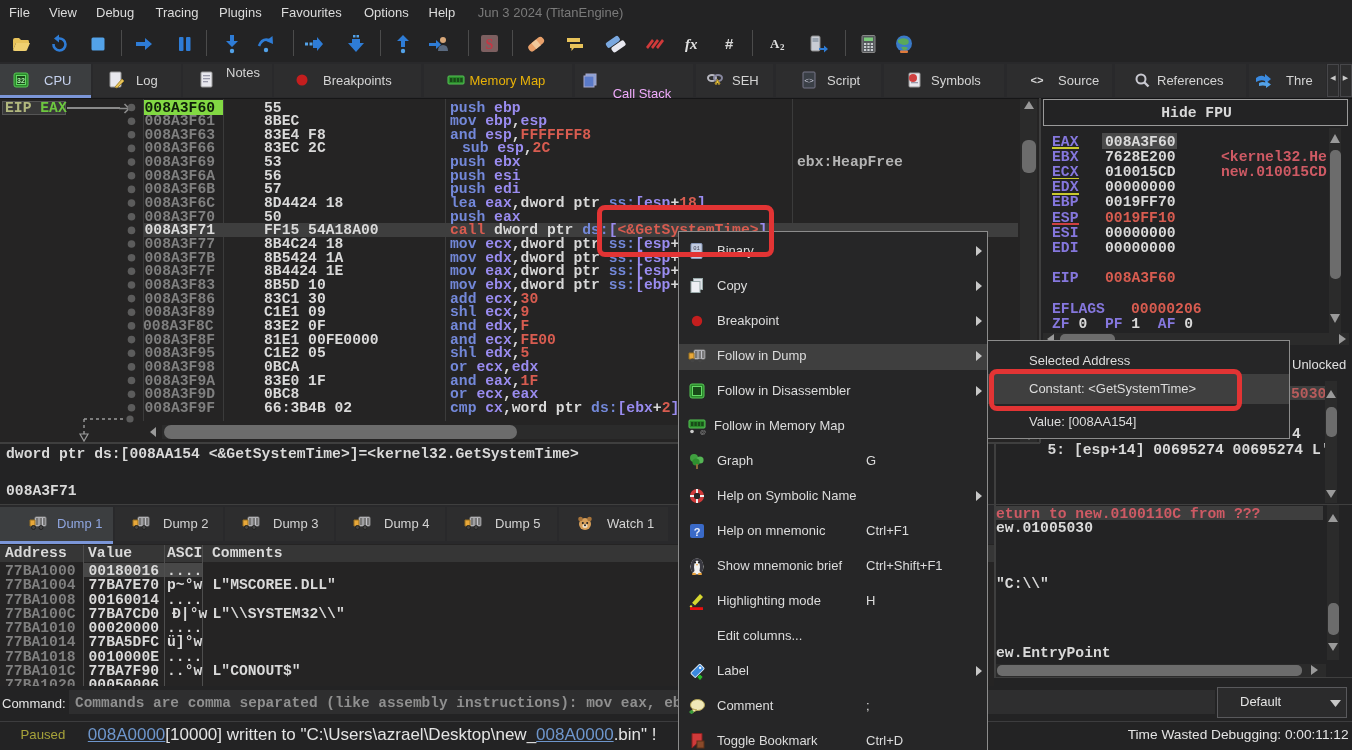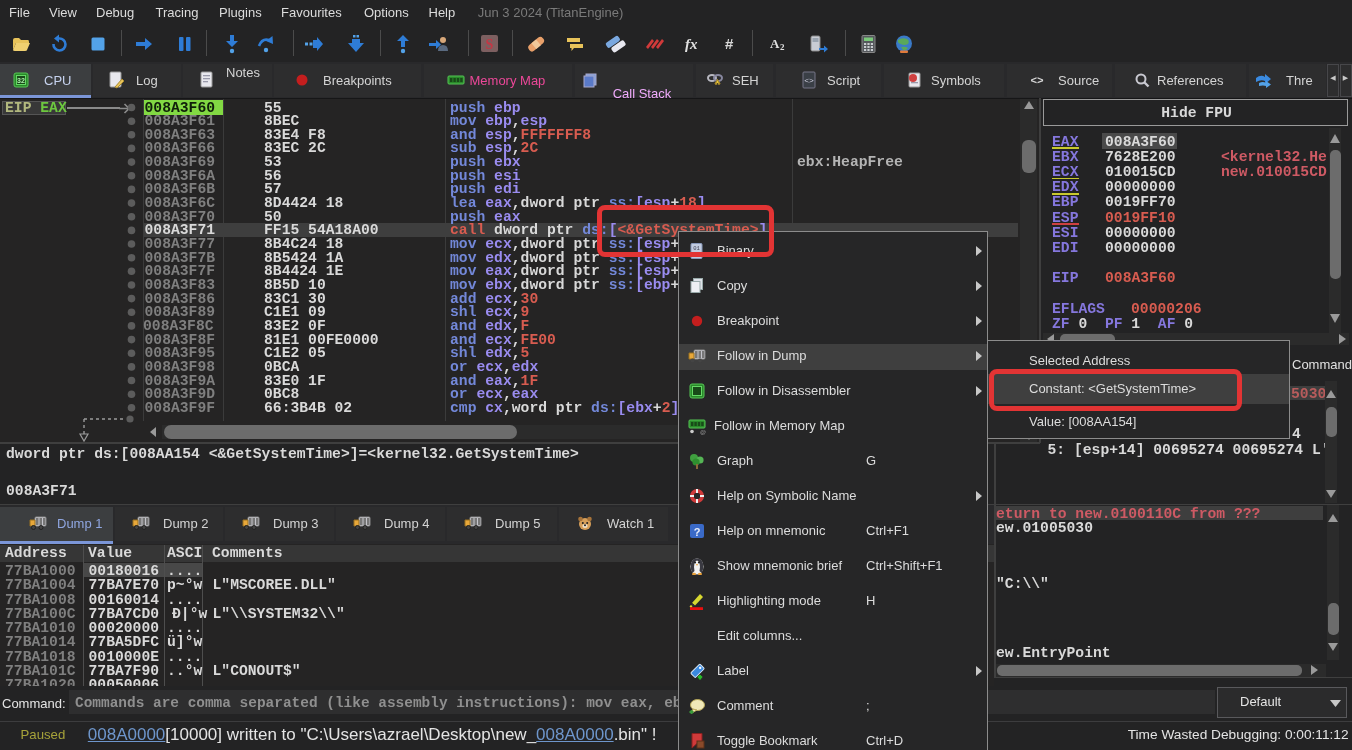--- a/index.html
+++ b/index.html
@@ -167,21 +167,21 @@
 <div style="position:absolute;left:424px;top:64px;width:148px;height:33px;background:#2d2d2e;"></div>
 <svg style="left:447px;top:71px" width="18" height="18" viewBox="0 0 18 18">
     <rect x="1" y="5" width="16" height="8" rx="1" fill="#2a8a2a" stroke="#55c555"></rect>
     <g fill="#184a18">
       <rect x="3" y="7" width="2.4" height="4"></rect>
       <rect x="6.4" y="7" width="2.4" height="4"></rect>
       <rect x="9.8" y="7" width="2.4" height="4"></rect>
       <rect x="13.2" y="7" width="2.4" height="4"></rect>
     </g>
   </svg>
-<div class="sans" style="left:469.5px;top:73px;color:#ec4899">Memory Map</div>
+<div class="sans" style="left:469.5px;top:73px;color:#eab308">Memory Map</div>
 <div style="position:absolute;left:575px;top:64px;width:118px;height:33px;background:#2d2d2e;"></div>
 <svg style="left:581px;top:71px" width="18" height="18" viewBox="0 0 18 18">
     <rect x="5" y="3" width="10" height="11" fill="#7a9ad8" stroke="#aac"></rect>
     <rect x="3" y="5" width="10" height="11" fill="#5a7ac8" stroke="#aac"></rect>
   </svg>
 <div class="sans" style="left:612.7px;top:86px;color:#f0abfc">Call Stack</div>
 <div style="position:absolute;left:696px;top:64px;width:77px;height:33px;background:#2d2d2e;"></div>
 <svg style="left:706px;top:71px" width="18" height="18" viewBox="0 0 18 18">
     <ellipse cx="6" cy="7" rx="4" ry="3" fill="none" stroke="#b8b8c0" stroke-width="2"></ellipse>
     <ellipse cx="12" cy="7" rx="4" ry="3" fill="none" stroke="#8888a0" stroke-width="2"></ellipse>
@@ -273,21 +273,21 @@
 <div class="m " style="left:264px;top:100.5px;"><span class="w">55</span></div>
 <div class="m " style="left:450px;top:100.5px;"><span class="b">push</span><span class="w"> </span><span class="p">ebp</span></div>
 <div class="m " style="left:144.5px;top:114.2px;"><span class="g" style="">008A3F61</span></div>
 <div class="m " style="left:264px;top:114.2px;"><span class="w">8BEC</span></div>
 <div class="m " style="left:450px;top:114.2px;"><span class="b">mov</span><span class="w"> </span><span class="p">ebp</span><span class="w">,</span><span class="p">esp</span></div>
 <div class="m " style="left:144.5px;top:127.8px;"><span class="g" style="">008A3F63</span></div>
 <div class="m " style="left:264px;top:127.8px;"><span class="w">83E4 F8</span></div>
 <div class="m " style="left:450px;top:127.8px;"><span class="b">and</span><span class="w"> </span><span class="p">esp</span><span class="w">,</span><span class="s">FFFFFFF8</span></div>
 <div class="m " style="left:144.5px;top:141.4px;"><span class="g" style="">008A3F66</span></div>
 <div class="m " style="left:264px;top:141.4px;"><span class="w">83EC 2C</span></div>
-<div class="m " style="left:450px;top:141.4px;"><span class="b">sub</span><span class="w"> </span><span class="p">esp</span><span class="w">,</span><span class="s">2C</span></div>
+<div class="m " style="left:462px;top:141.4px;"><span class="b">sub</span><span class="w"> </span><span class="p">esp</span><span class="w">,</span><span class="s">2C</span></div>
 <div class="m " style="left:144.5px;top:155.1px;"><span class="g" style="">008A3F69</span></div>
 <div class="m " style="left:264px;top:155.1px;"><span class="w">53</span></div>
 <div class="m " style="left:450px;top:155.1px;"><span class="b">push</span><span class="w"> </span><span class="p">ebx</span></div>
 <div class="m " style="left:144.5px;top:168.8px;"><span class="g" style="">008A3F6A</span></div>
 <div class="m " style="left:264px;top:168.8px;text-align:right;"><span class="w">56</span></div>
 <div class="m " style="left:450px;top:168.8px;"><span class="b">push</span><span class="w"> </span><span class="p">esi</span></div>
 <div class="m " style="left:144.5px;top:182.4px;"><span class="g" style="">008A3F6B</span></div>
 <div class="m " style="left:264px;top:182.4px;"><span class="w">57</span></div>
 <div class="m " style="left:450px;top:182.4px;"><span class="b">push</span><span class="w"> </span><span class="p">edi</span></div>
 <div class="m " style="left:144.5px;top:196.1px;"><span class="g" style="">008A3F6C</span></div>
@@ -393,21 +393,21 @@
     <path d="M6 11 L11 2 L1 2 Z" fill="#9a9a9a"></path>
   </svg>
 <div style="position:absolute;left:1043px;top:333px;width:306px;height:12px;background:#2b2b2b;"></div>
 <svg style="left:1045px;top:333px" width="11" height="12" viewBox="0 0 11 12">
     <path d="M9 1 L2 6 L9 11 Z" fill="#9a9a9a"></path>
   </svg>
 <div style="position:absolute;left:1060px;top:333.5px;width:55px;height:11px;background:#6c6c6c;border-radius:5px"></div>
 <svg style="left:1337px;top:333px" width="11" height="12" viewBox="0 0 11 12">
     <path d="M2 1 L9 6 L2 11 Z" fill="#9a9a9a"></path>
   </svg>
-<div class="sans" style="left:1292px;top:357px;color:#e0e0e0">Command</div>
+<div class="sans" style="left:1292px;top:357px;color:#e0e0e0">Unlocked</div>
 <div style="position:absolute;left:1290px;top:385.5px;width:36px;height:14.5px;background:#3e3e3e;"></div>
 <div class="m " style="left:1291px;top:386.5px;"><span style="color:#b85c5c">5030</span></div>
 <div class="m " style="left:1292px;top:427px;"><span class="w">4</span></div>
 <div class="m " style="left:1047.5px;top:442.5px;"><span class="w">5: [esp+14] 00695274 00695274 L'</span></div>
 <div style="position:absolute;left:1325px;top:381px;width:12px;height:122px;background:#2b2b2b;"></div>
 <svg style="left:1325px;top:389px" width="12" height="11" viewBox="0 0 12 11">
     <path d="M6 1 L11 9 L1 9 Z" fill="#9a9a9a"></path>
   </svg>
 <div style="position:absolute;left:1325.5px;top:407px;width:11px;height:30px;background:#6c6c6c;border-radius:5px"></div>
 <svg style="left:1325px;top:488px" width="12" height="11" viewBox="0 0 12 11">

